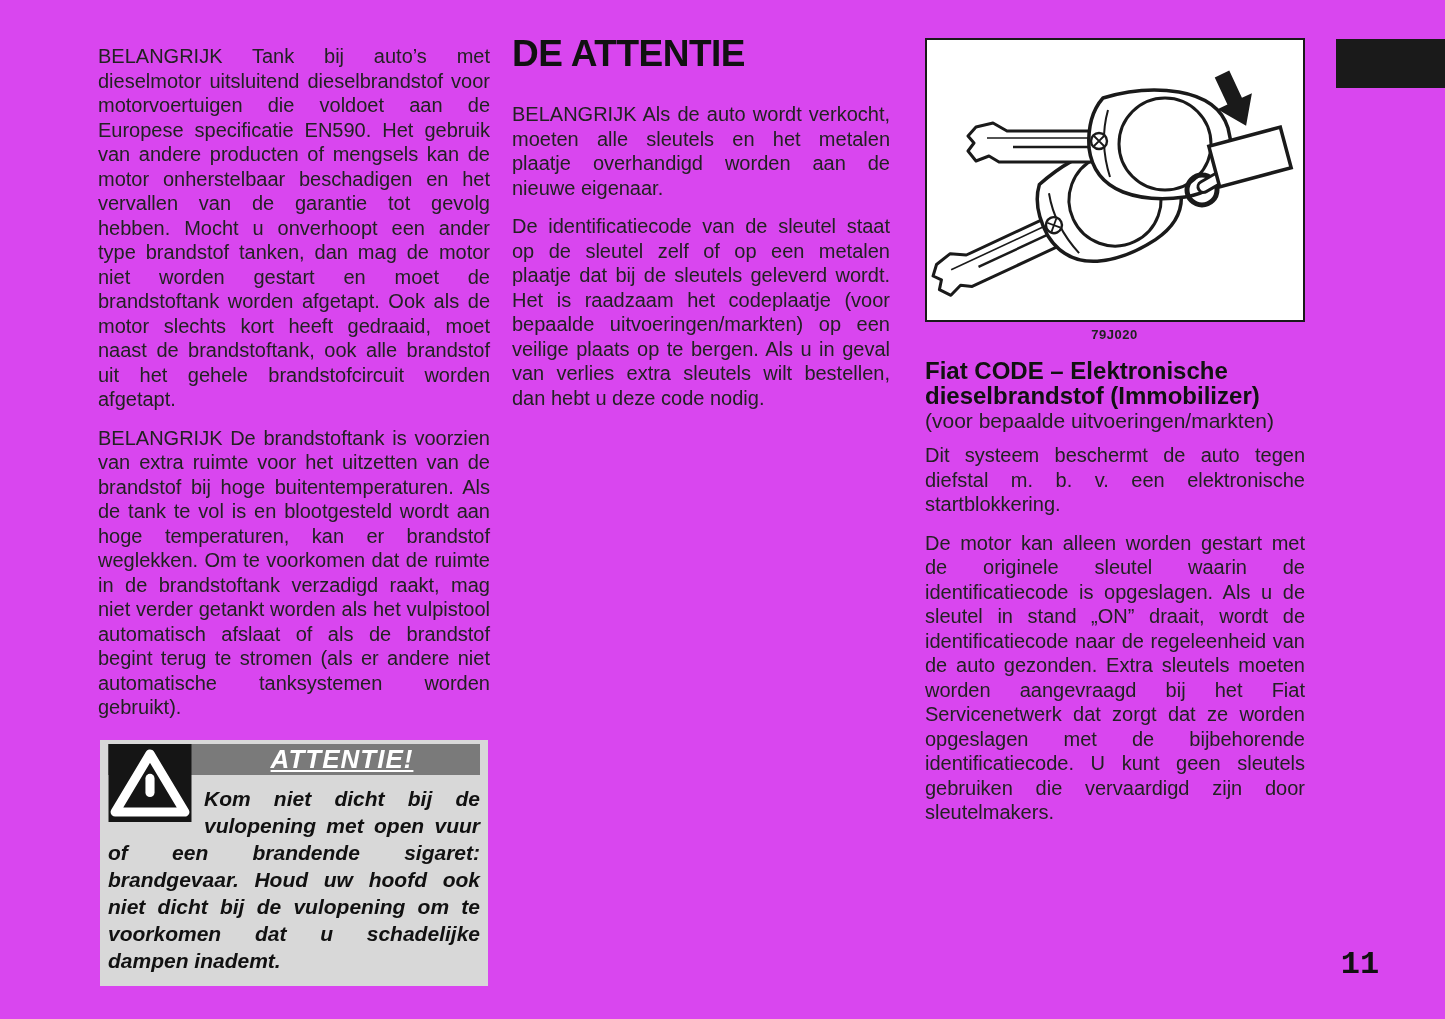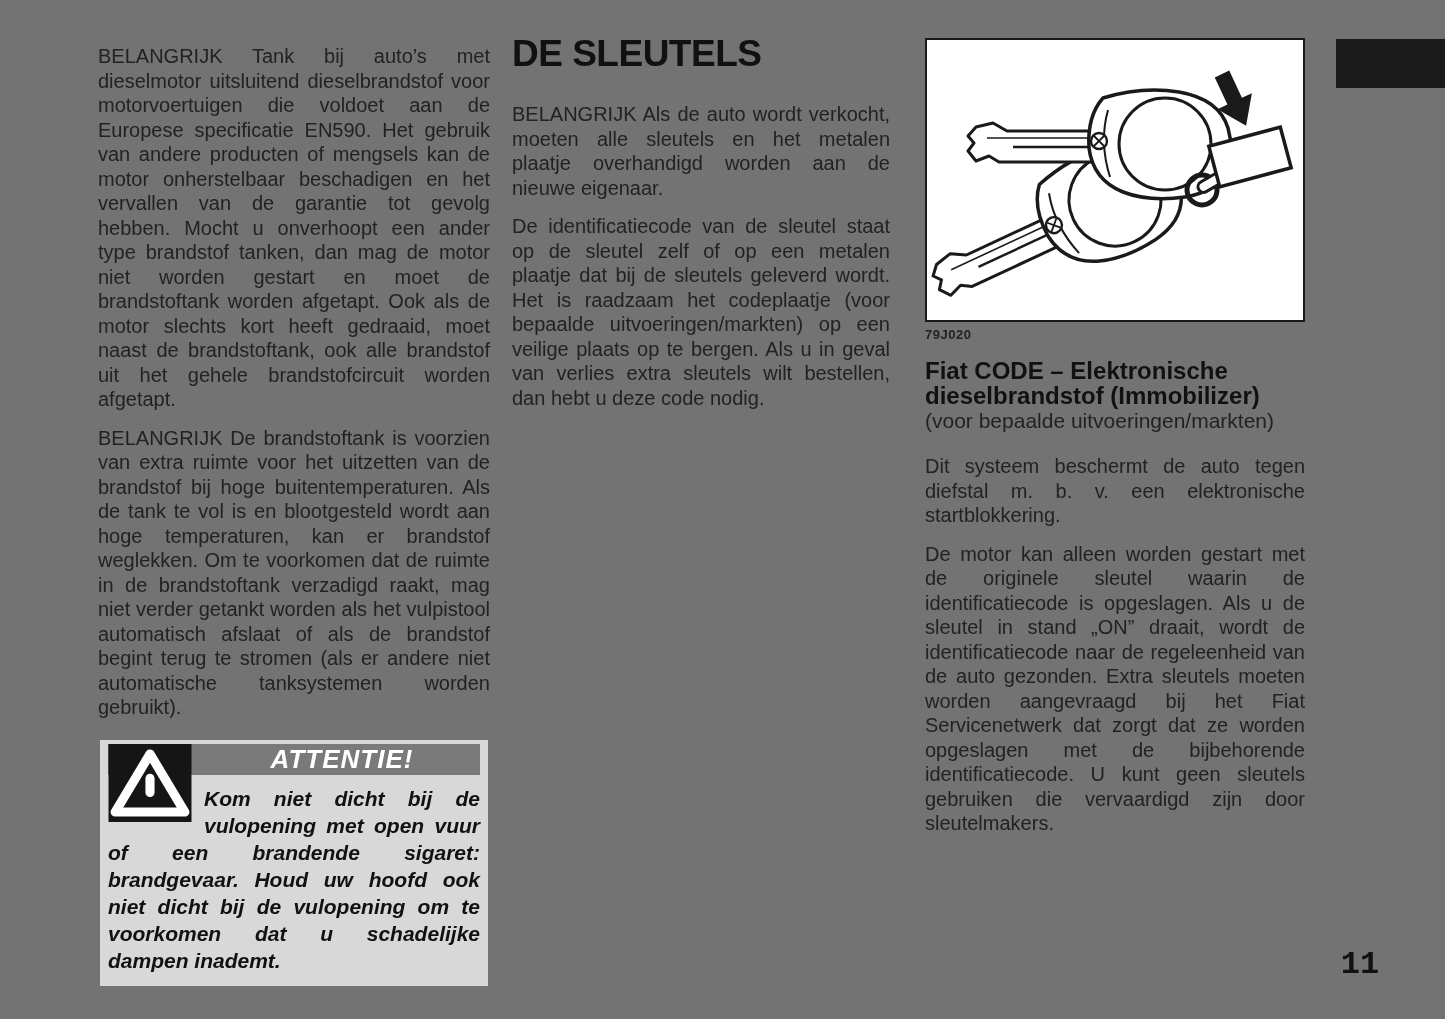--- a/index.html
+++ b/index.html
@@ -1,21 +1,21 @@
 <!DOCTYPE html>
 <html lang="nl"><head>
 <meta charset="utf-8">
 <style>
   * { box-sizing: border-box; }
   html, body { margin: 0; padding: 0; background: #ffffff; }
   .page {
     position: relative;
     width: 1445px;
     height: 1019px;
-    background: #737373;
+    background: #d946ef;
     overflow: hidden;
     color: #1c1c1c;
     font-family: "Liberation Sans", "DejaVu Sans", sans-serif;
   }
   .col { position: absolute; }
   .col-left  { left: 98px;  top: 44px; width: 392px; }
   .col-mid   { left: 512px; top: 36px; width: 378px; }
   .col-right { left: 925px; top: 38px; width: 380px; }
 
   p.body-text {
@@ -57,20 +57,21 @@
     background: #7a7a7a;
     color: #ffffff;
     font-weight: bold;
     font-style: italic;
     font-size: 26px;
     height: 31px;
     line-height: 30px;
     text-align: center;
     margin-bottom: 10px;
     letter-spacing: 1px;
+    text-decoration: underline;
   }
   .warning-text {
     margin: 0;
     font-size: 21px;
     line-height: 27px;
     font-weight: bold;
     font-style: italic;
     text-align: justify;
     color: #111;
   }
@@ -78,39 +79,39 @@
   
   .key-figure {
     margin: 0;
     width: 380px;
     height: 284px;
     border: 2px solid #1a1a1a;
     background: #fff;
   }
   .key-figure svg { display: block; width: 100%; height: 100%; }
   .figure-code {
-    text-align: left;
+    text-align: center;
     font-size: 13px;
     font-weight: bold;
     letter-spacing: 0.5px;
     margin: 5px 1px 0 0;
     color: #222;
   }
   h2.right-heading {
     margin: 16px 0 0 0;
     font-size: 24px;
     line-height: 25px;
     font-weight: bold;
     color: #111;
   }
   h2.right-heading span { display: block; }
   .right-subheading {
     font-size: 21px;
     line-height: 26px;
-    margin: 0 0 20px 0;
+    margin: 0 0 9px 0;
     color: #222;
   }
 
   
   .corner-tab {
     position: absolute;
     left: 1336px;
     top: 39px;
     width: 109px;
     height: 49px;
@@ -144,21 +145,21 @@
         <rect x="0" y="0" width="100" height="94" fill="#151515"></rect>
         <path d="M50 12 L92 82 L8 82 Z" fill="none" stroke="#ffffff" stroke-width="11" stroke-linejoin="round"></path>
         <rect x="44.5" y="36" width="11" height="28" rx="5.5" fill="#ffffff"></rect>
       </svg>
     </div>
     <div class="warning-header">ATTENTIE!</div>
     <p class="warning-text">Kom niet dicht bij de vulopening met open vuur of een brandende sigaret: brandgevaar. Houd uw hoofd ook niet dicht bij de vulopening om te voorkomen dat u schadelijke dampen inademt.</p>
   </aside>
 
   <section class="col col-mid">
-    <h1 class="mid-title">DE SLEUTELS</h1>
+    <h1 class="mid-title">DE ATTENTIE</h1>
     <p class="body-text">BELANGRIJK Als de auto wordt verkocht, moeten alle sleutels en het metalen plaatje overhandigd worden aan de nieuwe eigenaar.</p>
     <p class="body-text">De identificatiecode van de sleutel staat op de sleutel zelf of op een metalen plaatje dat bij de sleutels geleverd wordt. Het is raadzaam het codeplaatje (voor bepaalde uitvoeringen/markten) op een veilige plaats op te bergen. Als u in geval van verlies extra sleutels wilt bestellen, dan hebt u deze code nodig.</p>
   </section>
 
   <section class="col col-right">
 
     <figure class="key-figure">
       <svg viewBox="0 0 376 280" xmlns="http://www.w3.org/2000/svg" aria-hidden="true">
         <defs>
           <g id="kkey">

